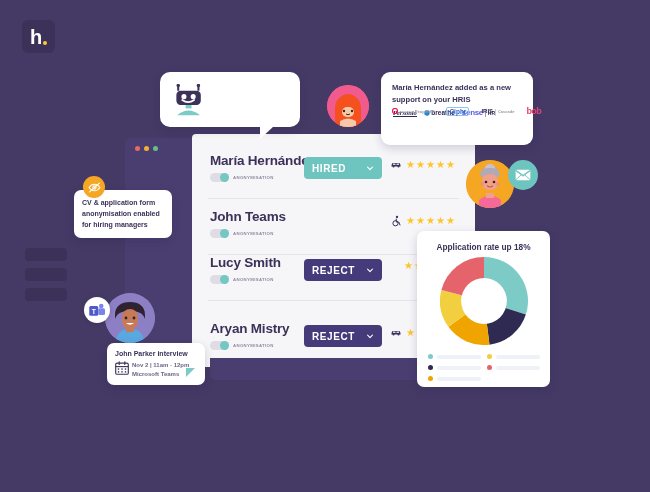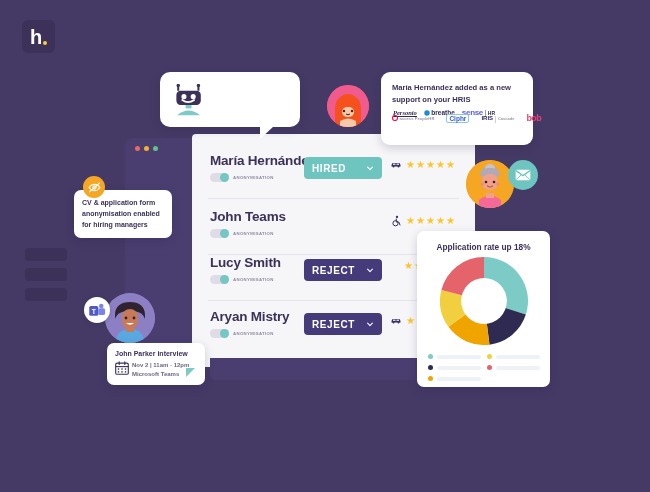--- a/index.html
+++ b/index.html
@@ -113,21 +113,21 @@
   #bot-icon { position: absolute; left: 12px; top: 12px; width: 34px; height: 32px; }
 
   
   #hris-card { left: 381px; top: 72px; width: 152px; height: 73px; border-radius: 9px; }
   #hris-text {
     position: absolute; left: 11px; top: 10px; width: 133px;
     font-size: 7.6px; font-weight: 700; color: #3b3159; line-height: 1.55;
   }
   .logo-row { position: absolute; display: flex; align-items: center; }
   #logo-row-1 { left: 12px; top: 36px; gap: 7px; }
-  #logo-row-2 { left: 11px; top: 41px; gap: 12px; justify-content: center; }
+  #logo-row-2 { left: 11px; top: 34px; gap: 12px; justify-content: center; }
   .brand { font-size: 6.5px; font-weight: 700; white-space: nowrap; display: flex; align-items: center; gap: 1.5px; }
 
   
   #anon-card { left: 74px; top: 190px; width: 98px; height: 48px; border-radius: 7px; }
   #anon-text {
     position: absolute; left: 8px; top: 8px; width: 85px;
     font-size: 7px; font-weight: 700; color: #3b3159; line-height: 1.55;
   }
   #anon-badge {
     position: absolute; left: 83px; top: 176px;
@@ -272,21 +272,21 @@
       </div>
       <div class="meta" style="left:212px">
         <span class="stars">
           <span class="star">★</span>
             <span class="star">★</span>
         </span>
       </div>
       <div class="row-sep"></div>
     </div>
 
-    <div class="row" style="top:166px">
+    <div class="row" style="top:178px">
       <div class="row-name">Aryan Mistry</div>
       <div class="toggle-wrap">
         <span class="toggle">
             <span class="knob"></span>
           </span>
         <span class="toggle-label">ANONYMISATION</span>
       </div>
       <div class="status-btn st-purple">
         <span class="st-label">REJECT</span>
         <svg class="chev" viewBox="0 0 10 10">

